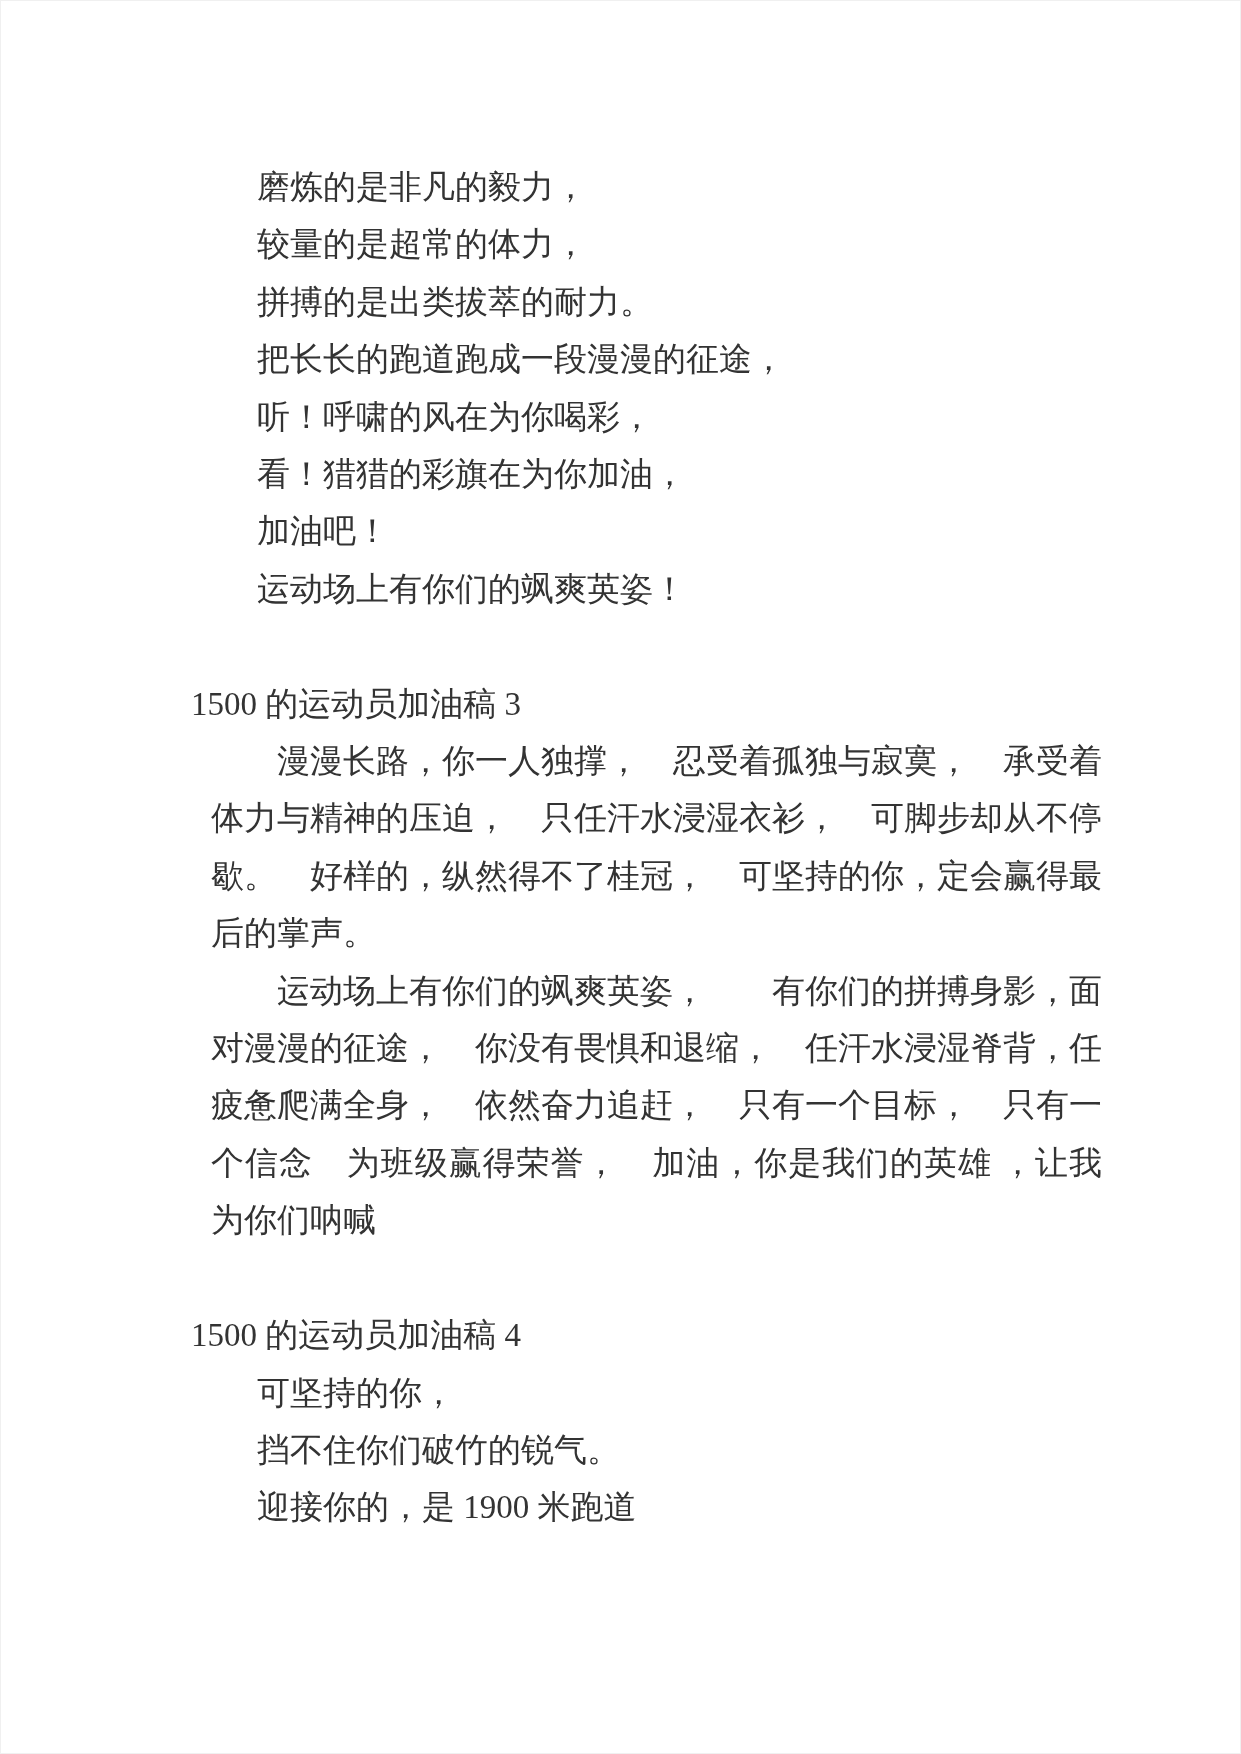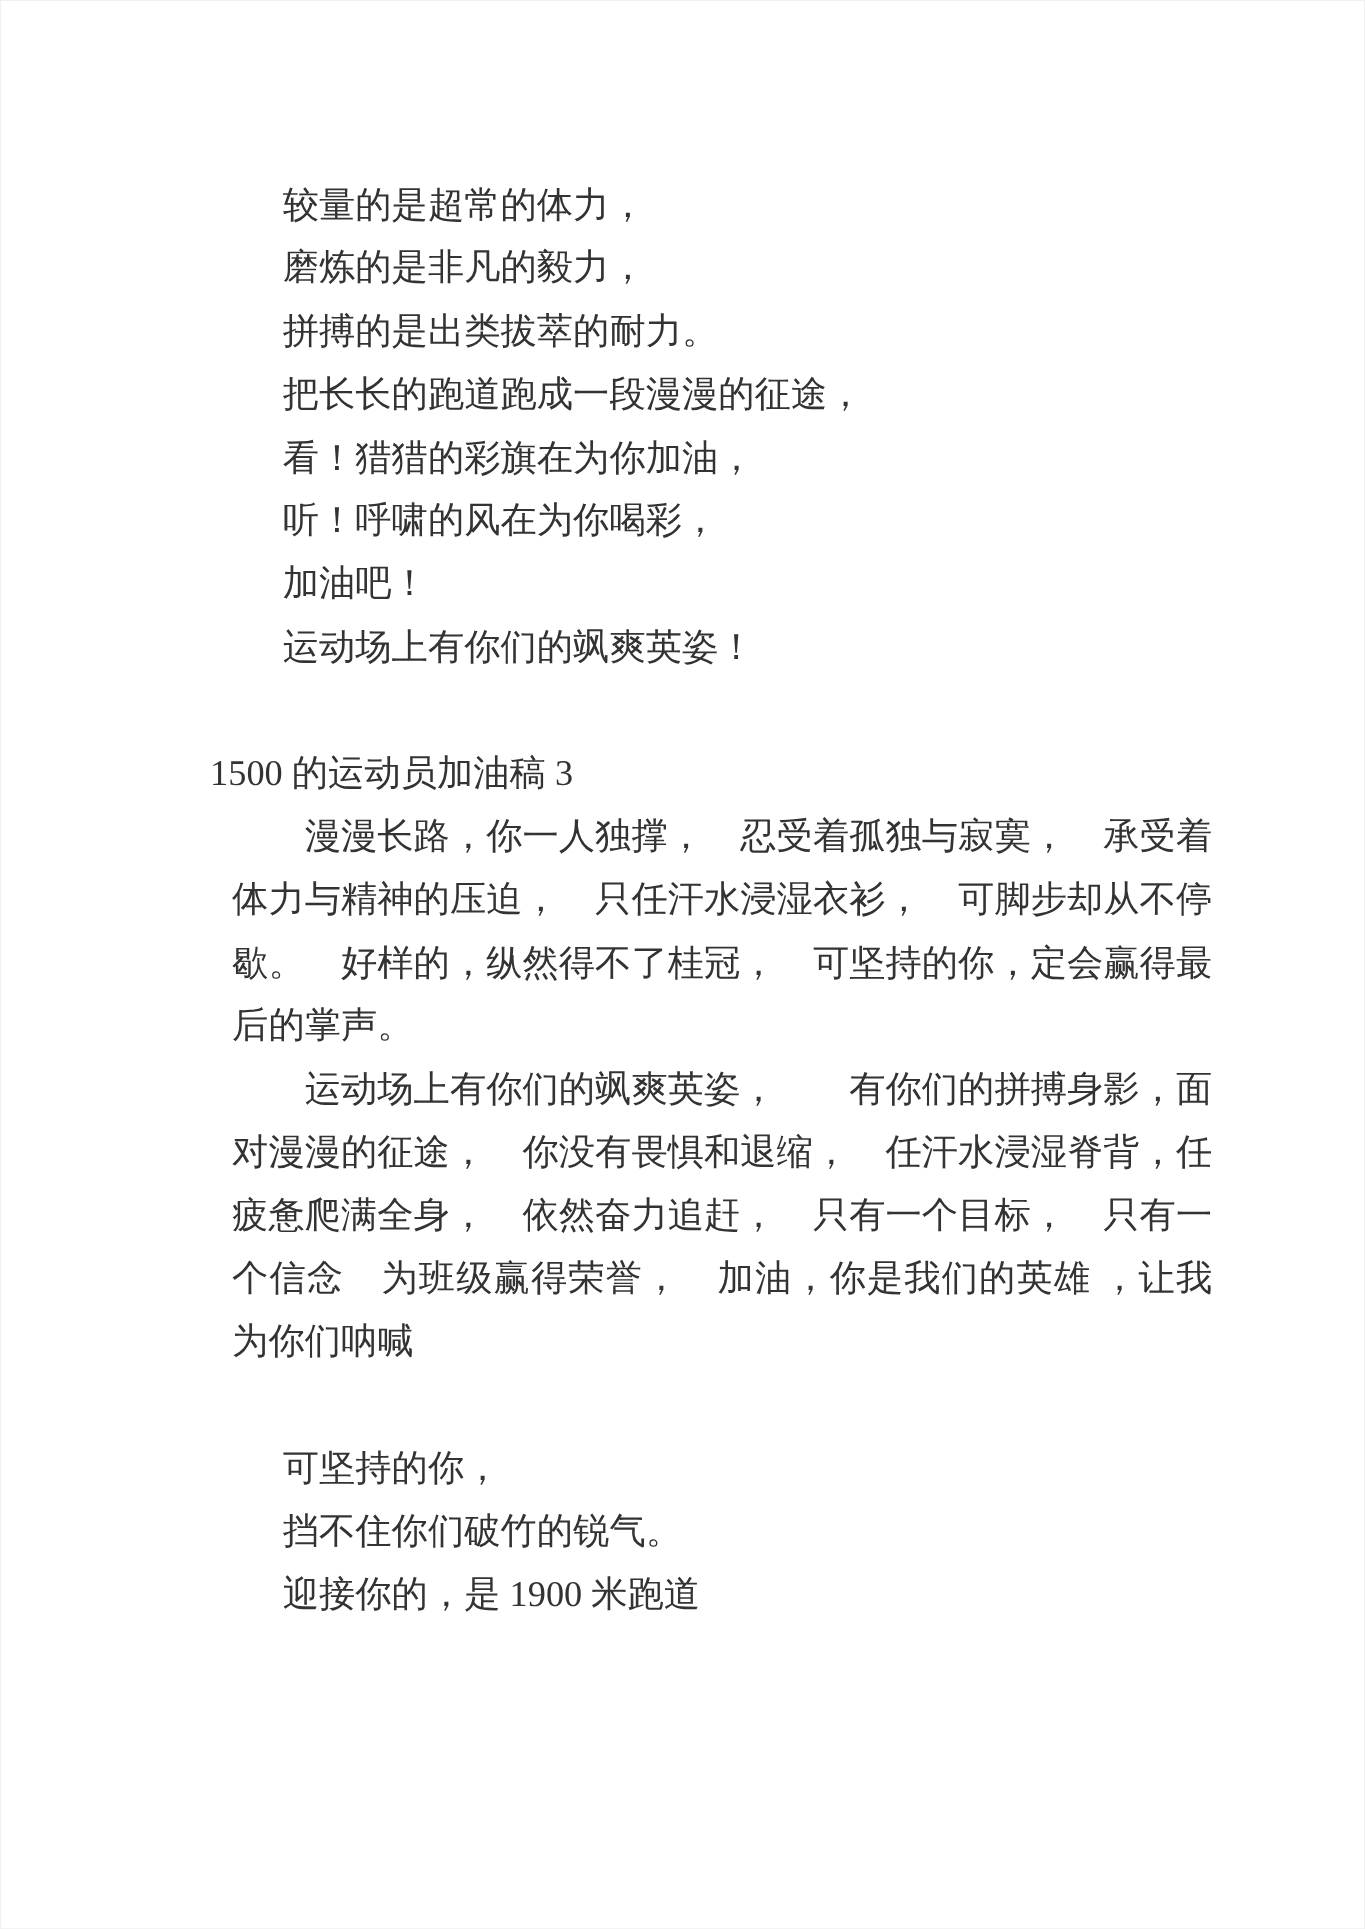--- a/index.html
+++ b/index.html
@@ -45,30 +45,31 @@
   }
   .spacer {
     height: 57.4px;
   }
 </style>
 </head>
 <body>
 
 <div class="page">
   <div class="content" id="content">
+      <div class="line verse">磨炼的是非凡的毅力，</div>
       <div class="line verse">较量的是超常的体力，</div>
-      <div class="line verse">磨炼的是非凡的毅力，</div>
       <div class="line verse">拼搏的是出类拔萃的耐力。</div>
       <div class="line verse">把长长的跑道跑成一段漫漫的征途，</div>
+      <div class="line verse">听！呼啸的风在为你喝彩，</div>
       <div class="line verse">看！猎猎的彩旗在为你加油，</div>
-      <div class="line verse">听！呼啸的风在为你喝彩，</div>
       <div class="line verse">加油吧！</div>
       <div class="line verse">运动场上有你们的飒爽英姿！</div>
       <div class="line spacer"></div>
       <div class="line heading">1500 的运动员加油稿 3</div>
       <div class="para">漫漫长路，你一人独撑，　忍受着孤独与寂寞，　承受着体力与精神的压迫，　只任汗水浸湿衣衫，　可脚步却从不停歇。　好样的，纵然得不了桂冠，　可坚持的你，定会赢得最后的掌声。</div>
       <div class="para">运动场上有你们的飒爽英姿，　　有你们的拼搏身影，面对漫漫的征途，　你没有畏惧和退缩，　任汗水浸湿脊背，任疲惫爬满全身，　依然奋力追赶，　只有一个目标，　只有一个信念　为班级赢得荣誉，　加油，你是我们的英雄 ，让我为你们呐喊</div>
       <div class="line spacer"></div>
+      <div class="line heading">1500 的运动员加油稿 4</div>
       <div class="line verse">可坚持的你，</div>
       <div class="line verse">挡不住你们破竹的锐气。</div>
       <div class="line verse">迎接你的，是 1900 米跑道</div>
     </div>
 </div>
 
 </body></html>

